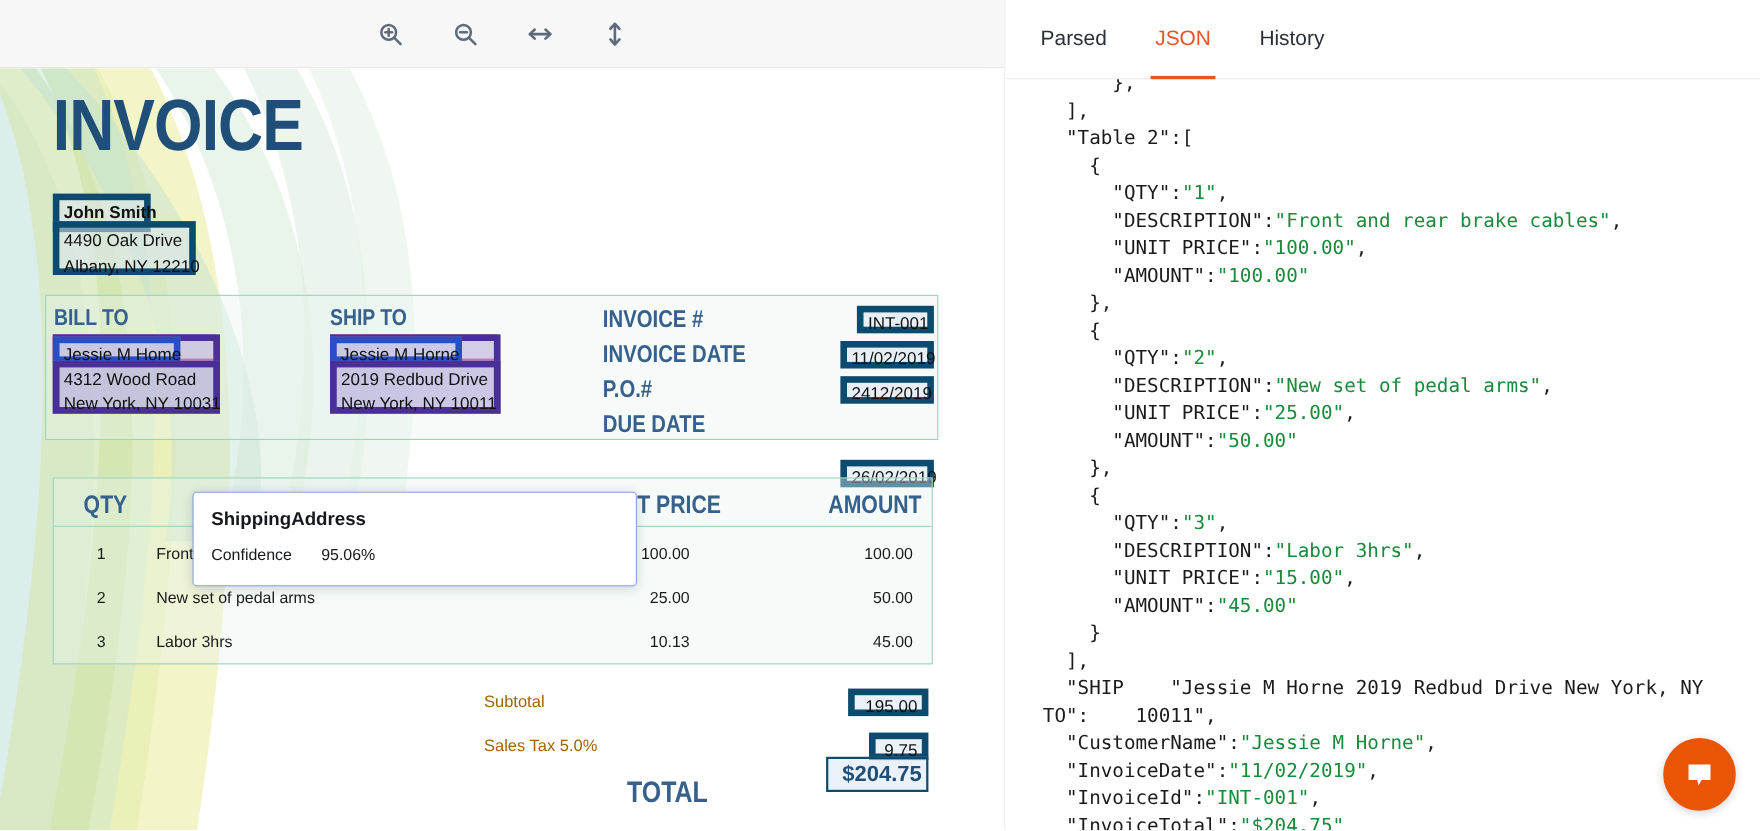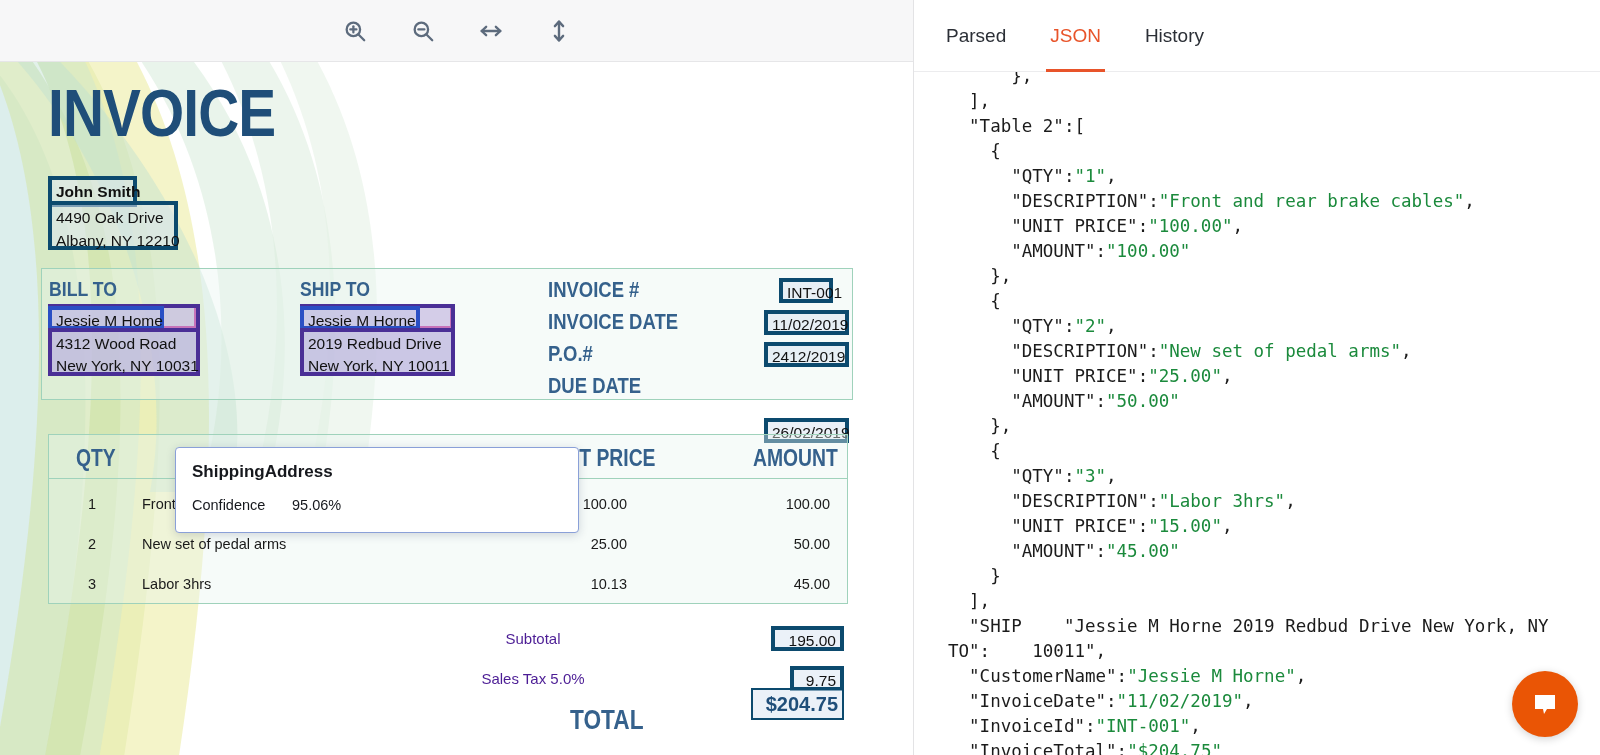--- a/index.html
+++ b/index.html
@@ -55,21 +55,21 @@
     letter-spacing: -1px;
     color: #1f4e79;
     transform: scaleX(0.86);
     transform-origin: left top;
     line-height: 1;
   }
 
   
   .hl {
     position: absolute;
-    border: 4px solid #0c4a6e;
+    border: 6px solid #0c4a6e;
     background: rgba(219,229,243,0.55);
     color: #111;
     font-size: 15.5px;
     line-height: 21px;
     padding: 1px 4px;
     white-space: pre;
   }
   .hl.bold { font-weight: bold; }
   .hl.purple {
     border-color: #4a2f96;
@@ -106,22 +106,22 @@
     position: absolute;
     font-size: 14.5px;
     color: #1a1a1a;
     white-space: nowrap;
   }
   .cell-txt.r { text-align: right; }
 
   .tot-label {
     position: absolute;
     font-size: 15px;
-    color: #4c1d95;
-    text-align: center;
+    color: #a16207;
+    text-align: left;
     white-space: nowrap;
   }
 
   
   #tooltip {
     position: absolute;
     left: 175px; top: 385px;
     width: 404px;
     background: #ffffff;
     border: 1px solid #8aa0d8;
@@ -272,21 +272,21 @@
         <div class="hl pink" style="left:300px; top:242px; width:152px; height:24px;"></div>
         <div class="hl purple" style="left:300px; top:242px; width:155px; height:72px; background:rgba(186,178,222,0.55); padding:0;"></div>
         <div class="hl blue-on-purple" style="left:300px; top:244px; width:120px; height:24px; line-height:20px; background:rgba(196,198,230,0.45);">Jessie M Horne</div>
         <div class="hl" style="left:300px; top:266px; width:155px; height:48px; line-height:22px; border-color:#4a2f96; background:rgba(190,184,224,0.45);"><span>2019 Redbud Drive</span><br><span>New York, NY 10011</span></div>
 
         <div class="label-nv" style="left:548px; top:215px; font-size:22px;">INVOICE #</div>
         <div class="label-nv" style="left:548px; top:247px; font-size:22px;">INVOICE DATE</div>
         <div class="label-nv" style="left:548px; top:279px; font-size:22px;">P.O.#</div>
         <div class="label-nv" style="left:548px; top:311px; font-size:22px;">DUE DATE</div>
 
-        <div class="hl num" style="left:779px; top:216px; width:54px; height:25px; line-height:20px;">INT-001</div>
+        <div class="hl num" style="left:779px; top:216px; width:70px; height:25px; line-height:20px;">INT-001</div>
         <div class="hl num" style="left:764px; top:248px; width:85px; height:25px; line-height:20px;">11/02/2019</div>
         <div class="hl num" style="left:764px; top:280px; width:85px; height:25px; line-height:20px;">2412/2019</div>
         <div class="hl num" style="left:764px; top:312px; width:85px; height:25px; line-height:20px;margin-top:44px;">26/02/2019</div>
 
         <div class="section-box" style="left:48px; top:372px; width:800px; height:170px;"></div>
         <div style="position:absolute; left:49px; top:416px; width:798px; height:1px; background:#9fd2bb;"></div>
 
         <div class="label-nv" style="left:76px; top:383px; font-size:23px;">QTY</div>
         <div class="label-nv" style="left:290px; top:383px; font-size:23px; opacity:0.22;">DESCRIPTION</div>
         <div class="label-nv" style="left:546px; top:383px; font-size:23px;">UNIT PRICE</div>

